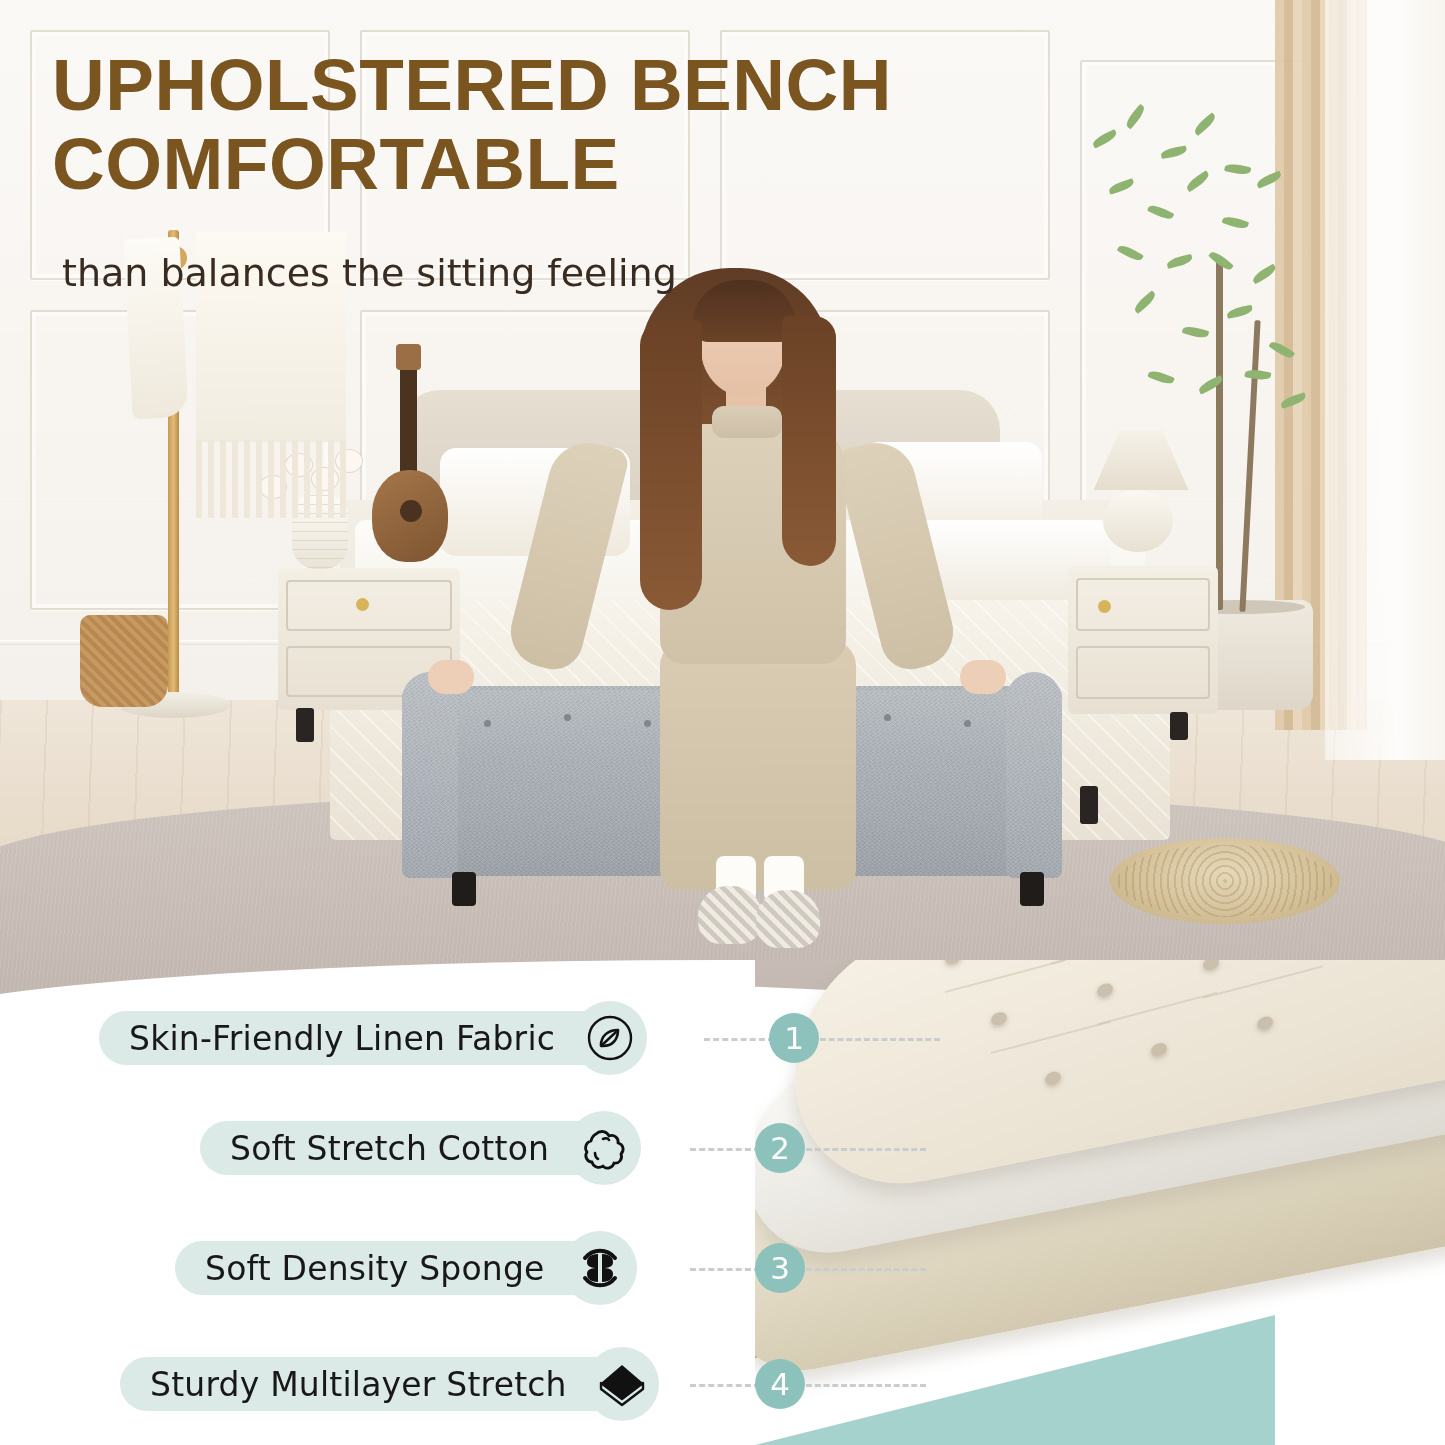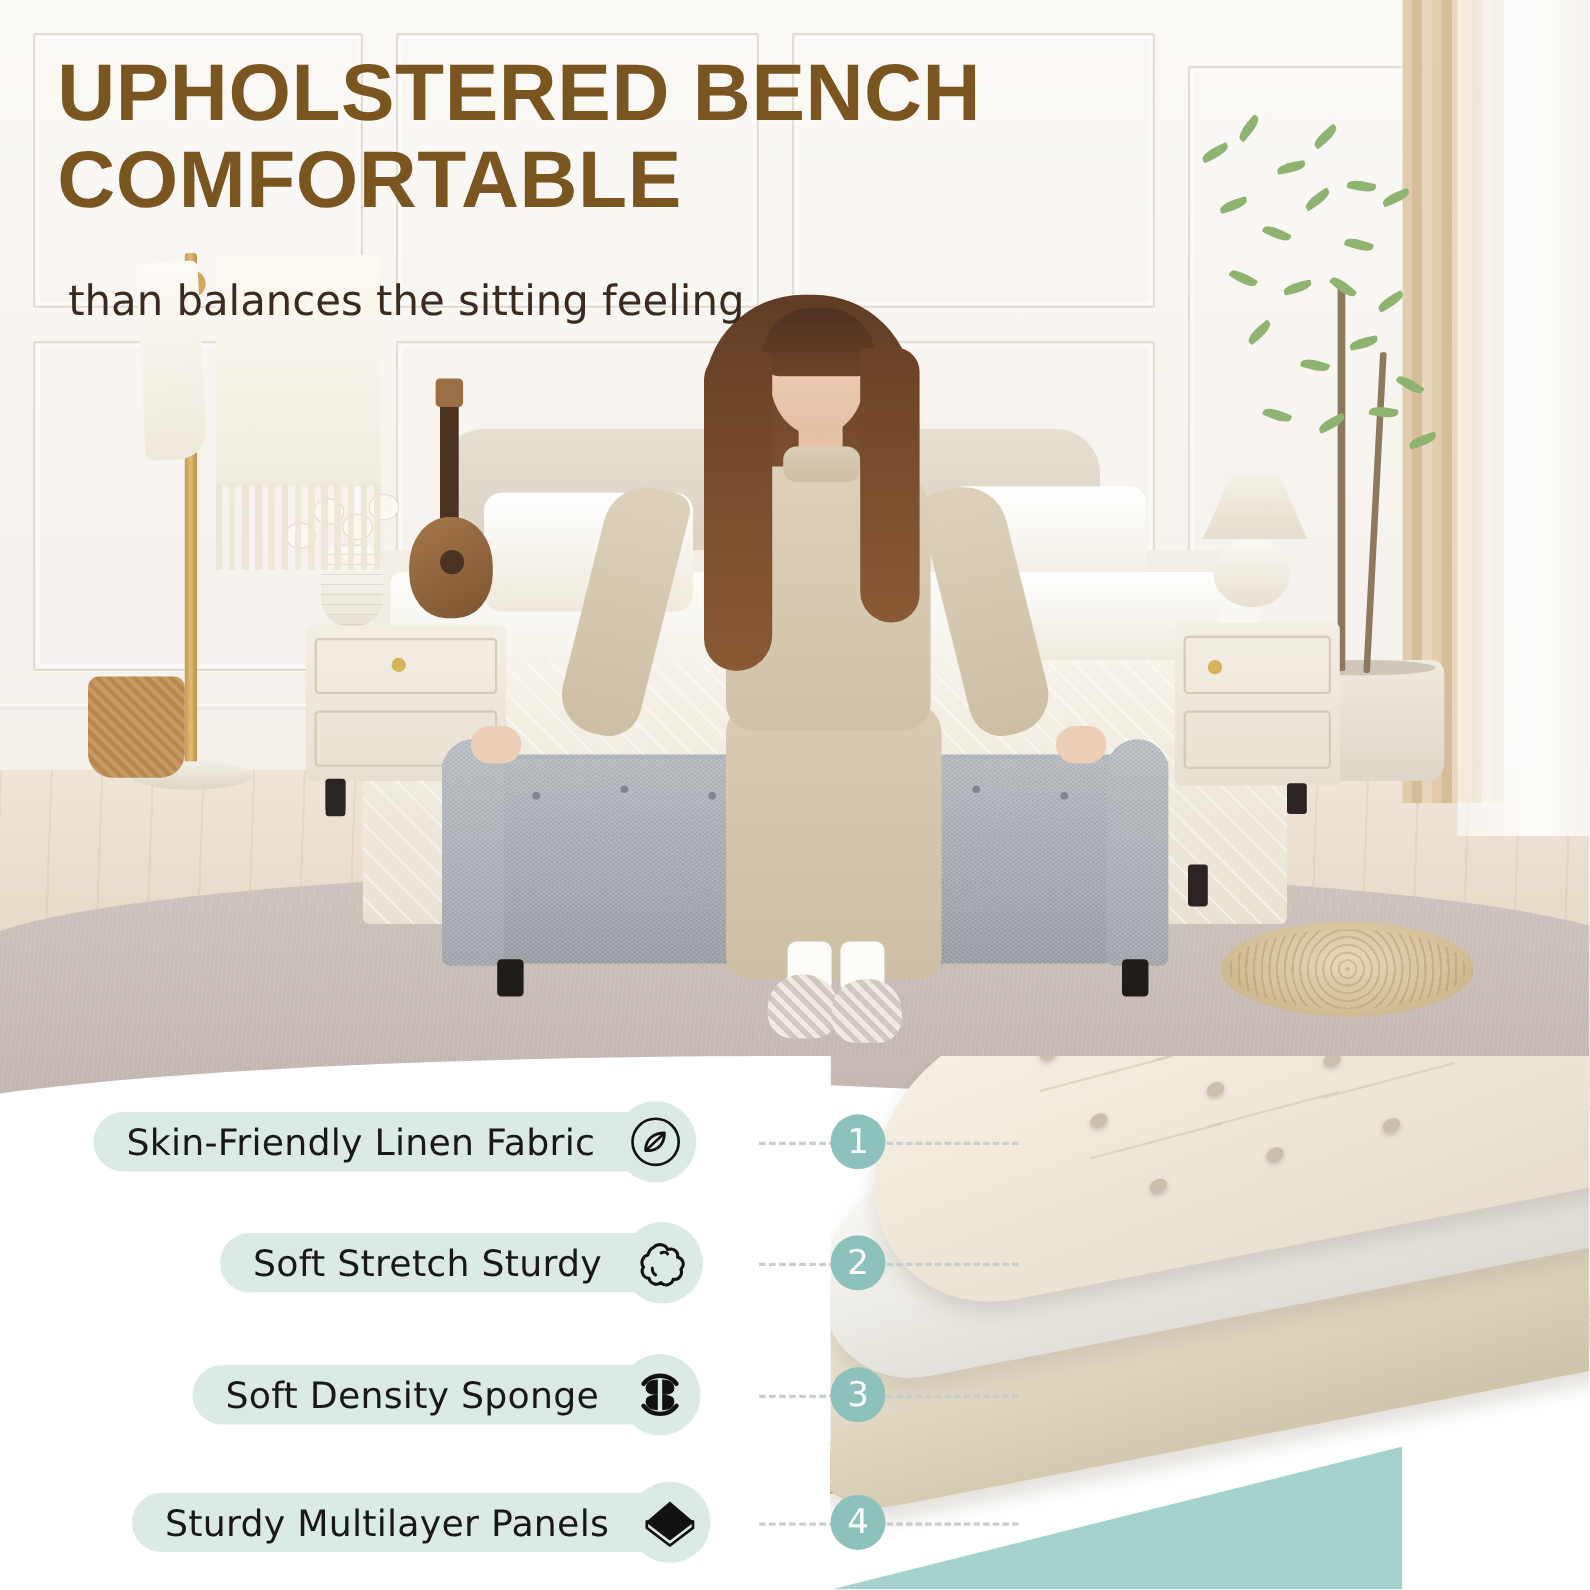--- a/index.html
+++ b/index.html
@@ -434,41 +434,41 @@
 
         <i style="left:196px;top:130px;transform:rotate(-4deg);"></i>
         <i style="left:302px;top:122px;transform:rotate(-4deg);"></i>
         <i style="left:408px;top:116px;transform:rotate(-4deg);"></i>
       </div>
     </div>
   </div>
 
   <div class="features">
 
-    <div class="frow" style="left:0;top:6px;width:845px;">
+    <div class="frow" style="left:14px;top:6px;width:845px;">
       <div class="dash" style="left:690px;width:70px;"></div>
       <div class="dash" style="left:806px;width:120px;"></div>
       <div class="pill" style="margin-left:85px;">
         <span>Skin-Friendly Linen Fabric</span>
         <div class="icon-bubble">
           <svg width="50" height="50" viewBox="0 0 50 50" aria-hidden="true">
             <circle cx="25" cy="25" r="21" fill="none" stroke="#111" stroke-width="2.4"></circle>
             <path d="M16 32c0-9 7-15 17-15 0 10-6 16-15 16-1 0-2 0-2-1z" fill="none" stroke="#111" stroke-width="2.6" stroke-linejoin="round"></path>
             <path d="M16 33 L31 19" stroke="#111" stroke-width="2.4" stroke-linecap="round"></path>
           </svg>
         </div>
       </div>
       <div class="badge">1</div>
     </div>
 
     <div class="frow" style="left:0;top:116px;width:845px;">
       <div class="dash" style="left:690px;width:70px;"></div>
       <div class="dash" style="left:806px;width:120px;"></div>
       <div class="pill" style="margin-left:200px;">
-        <span>Soft Stretch Sturdy</span>
+        <span>Soft Stretch Cotton</span>
         <div class="icon-bubble">
           <svg width="52" height="52" viewBox="0 0 52 52" aria-hidden="true">
             <path d="M18 12c4-4 11-3 13 2 5-2 10 2 9 7 5 1 7 7 3 11 2 5-2 10-7 9-1 5-8 7-11 3-4 3-10 1-11-4-5 0-8-6-5-10-3-4-1-10 4-11 1-4 3-6 5-7z" fill="none" stroke="#111" stroke-width="2.8" stroke-linejoin="round"></path>
             <path d="M25 17c2-1 5-1 6 1" fill="none" stroke="#111" stroke-width="2.6" stroke-linecap="round"></path>
             <path d="M17 31c0 3 1 5 3 6" fill="none" stroke="#111" stroke-width="2.6" stroke-linecap="round"></path>
           </svg>
         </div>
       </div>
       <div class="badge">2</div>
     </div>
@@ -489,21 +489,21 @@
           </svg>
         </div>
       </div>
       <div class="badge">3</div>
     </div>
 
     <div class="frow" style="left:0;top:352px;width:845px;">
       <div class="dash" style="left:690px;width:70px;"></div>
       <div class="dash" style="left:806px;width:120px;"></div>
       <div class="pill" style="margin-left:120px;">
-        <span>Sturdy Multilayer Panels</span>
+        <span>Sturdy Multilayer Stretch</span>
         <div class="icon-bubble">
           <svg width="54" height="54" viewBox="0 0 54 54" aria-hidden="true">
             <path d="M27 8 L48 26 L27 42 L6 26 Z" fill="#111"></path>
             <path d="M6 26 L6 32 L27 48 L48 32 L48 26 L27 42 Z" fill="none" stroke="#111" stroke-width="2.4" stroke-linejoin="round"></path>
           </svg>
         </div>
       </div>
       <div class="badge">4</div>
     </div>
 

